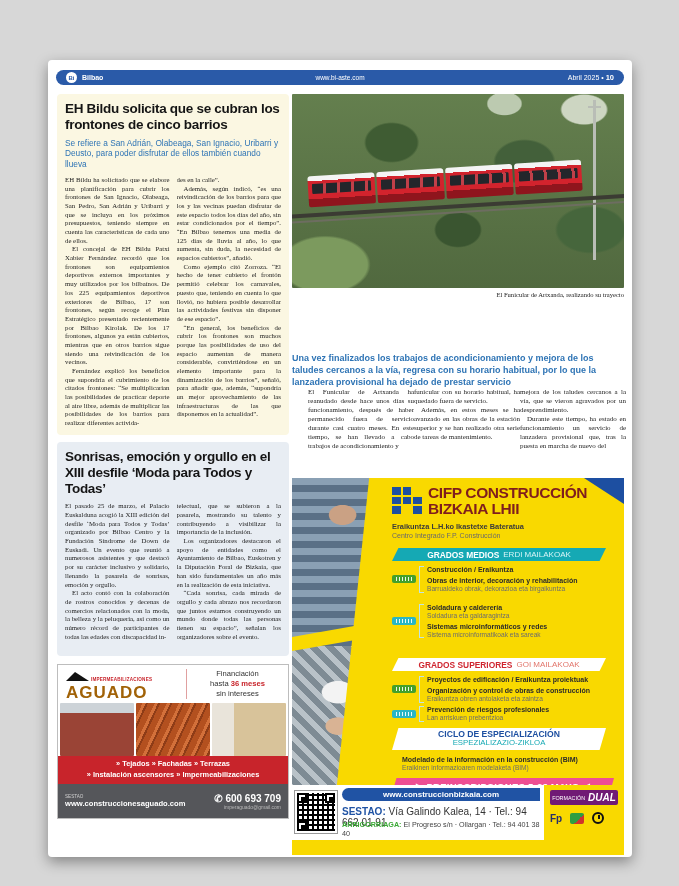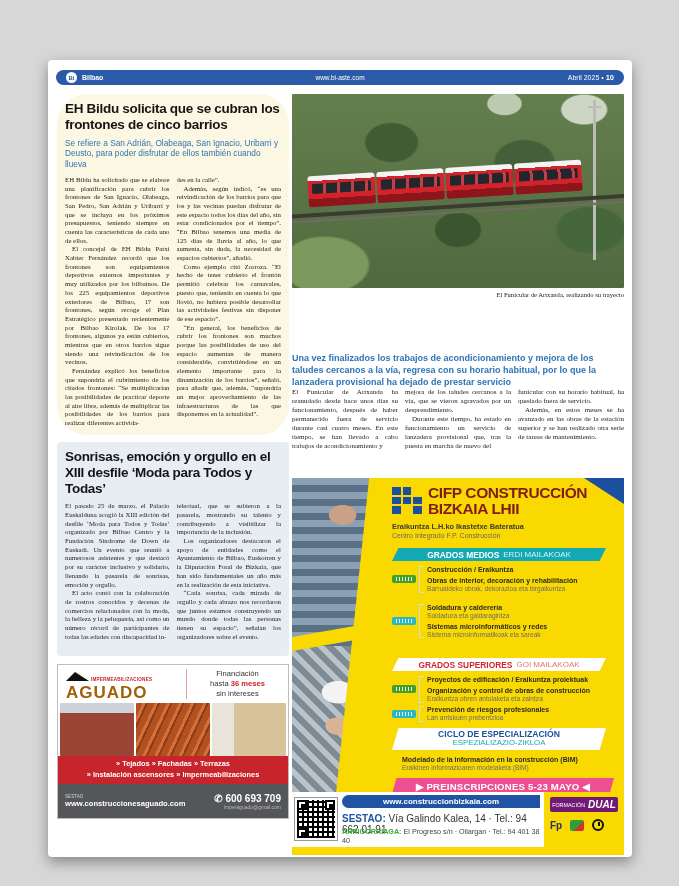--- a/index.html
+++ b/index.html
@@ -18,21 +18,21 @@
   .topbar .site { position:absolute; left:0; right:0; text-align:center; font-size:6.5px; }
   .topbar .issue { margin-left:auto; font-size:7px; z-index:1; }
   .topbar .issue b { font-size:7.5px; }
 
   
   .left-col  { position:absolute; left:9px;  top:34px; width:232px; height:755px; }
   .right-col { position:absolute; left:244px; top:34px; width:332px; height:761px; }
 
   
   .artbox { position:absolute; left:0; width:232px; border-radius:4px; padding:7px 8px; overflow:hidden; }
-  .art1 { top:0; height:341px; background:#fbf7e2;border-radius:30px; }
+  .art1 { top:0; height:341px; background:#fbf7e2; }
   .art2 { top:348px; height:214px; background:#e8edf3; }
   .arthead { font-size:13.5px; font-weight:bold; color:#151515; line-height:1.17; letter-spacing:-.3px; }
   .standfirst { font-size:8.3px; font-weight:normal; color:#2e74b5; line-height:1.3; margin-top:5px; }
   .cols { display:flex; gap:7px; margin-top:6px; }
   .cols .bcol { width:105px; font-family:"Liberation Serif", serif; font-size:6.8px; line-height:1.28;
                 color:#1c1c1c; text-align:justify; hyphens:auto; overflow:hidden; }
   .cols p + p { text-indent:7px; }
 
   
   .aguado { position:absolute; top:570px; left:0; width:232px; height:155px; background:#fff;
@@ -84,21 +84,21 @@
   .track2 { position:absolute; left:-6px; top:117px; width:352px; height:2px; background:#6d6d60; transform:rotate(-3.5deg); }
   .pole { position:absolute; right:28px; top:6px; width:3px; height:160px; background:#b9bdb6; }
   .pole::before { content:""; position:absolute; left:-5px; top:6px; width:13px; height:2px; background:#b9bdb6; }
 
   .funi-caption { position:absolute; top:197px; right:0; width:332px; text-align:right;
                   font-family:"Liberation Serif", serif; font-size:6.6px; color:#222; }
   .funi-head { position:absolute; top:208px; left:0; width:332px; font-size:19px; font-weight:bold;
                color:#111; line-height:1.12; letter-spacing:-.8px; }
   .funi-stand { position:absolute; top:258px; left:0; width:332px; font-size:9px; font-weight:bold;
                 color:#2e74b5; line-height:1.35; }
-  .funi-body { position:absolute; top:294px; left:0; width:332px; height:86px; display:flex; gap:7px; }
+  .funi-body { position:absolute; top:294px; left:16px; width:332px; height:86px; display:flex; }
   .funi-body .bcol { width:106px; font-family:"Liberation Serif", serif; font-size:7px; line-height:1.28;
                      color:#1c1c1c; text-align:justify; hyphens:auto; overflow:hidden; }
   .funi-body p + p { text-indent:7px; }
 
   
   .cifp { position:absolute; top:384px; left:0; width:332px; height:377px; background:#f9d900; overflow:hidden; }
   .cifp-strip { position:absolute; left:0; top:0; width:92px; height:322px; overflow:hidden; background:#2a7f9e; }
   .strip-ph1 { position:absolute; left:0; top:0; width:92px; height:168px;
     background: radial-gradient(22px 16px at 55% 22%, #caa184 0 60%, transparent 65%),
       repeating-linear-gradient(0deg, #5a7086 0 7px, #8aa0b4 7px 14px),
@@ -147,21 +147,21 @@
 
   .g-m1 { top:88px; }  .g-m2 { top:126px; }
   .g-s1 { top:198px; } .g-s2 { top:228px; }
   .g-c  { top:278px; left:10px; }
 
   .band-pink { position:absolute; top:300px; left:0; width:222px; height:16px; background:#ee4f93;
                clip-path:polygon(2% 0, 100% 0, 98% 100%, 0 100%);
                display:flex; align-items:center; justify-content:center;
                color:#fff; font-weight:bold; font-size:9.6px; letter-spacing:.2px; }
 
-  .cifp-foot { position:absolute; left:0; bottom:8px; width:332px; height:55px; }
+  .cifp-foot { position:absolute; left:0; bottom:15px; width:332px; height:55px; }
   .foot-white { position:absolute; left:0; top:0; width:252px; height:55px; background:#fff; }
   .qr { position:absolute; left:3px; top:6px; width:42px; height:42px; background:
         repeating-linear-gradient(0deg,#000 0 2px, transparent 2px 5px),
         repeating-linear-gradient(90deg,#000 0 2px, #fff 2px 5px); border:2px solid #fff; outline:1px solid #999; }
   .qr i { position:absolute; width:10px; height:10px; border:2px solid #000; background:#fff; }
   .qr i::after { content:""; position:absolute; left:2px; top:2px; width:4px; height:4px; background:#000; }
   .qr .tl { left:0; top:0; } .qr .tr { right:0; top:0; } .qr .bl { left:0; bottom:0; }
   .webbar { position:absolute; left:50px; top:3px; width:198px; height:13px; background:#2053a4;
             border-radius:7px 0 0 7px; color:#fff; font-weight:bold; font-size:8px;
             display:flex; align-items:center; justify-content:center; }
@@ -275,26 +275,26 @@
     </figure>
     <div class="funi-caption">El Funicular de Artxanda, realizando su trayecto</div>
 
     <p class="funi-stand">Una vez finalizados los trabajos de acondicionamiento y mejora de los taludes cercanos a la vía, regresa con su horario habitual, por lo que la lanzadera provisional ha dejado de prestar servicio</p>
 
     <div class="funi-body">
       <div class="bcol">
         <p>El Funicular de Artxanda ha reanudado desde hace unos días su funcionamiento, después de haber permanecido fuera de servicio durante casi cuatro meses. En este tiempo, se han llevado a cabo trabajos de acondicionamiento y</p>
       </div>
       <div class="bcol">
+        <p>funicular con su horario habitual, ha quedado fuera de servicio.</p>
+        <p>Además, en estos meses se ha avanzado en las obras de la estación superior y se han realizado otra serie de tareas de mantenimiento.</p>
+      </div>
+      <div class="bcol">
         <p>mejora de los taludes cercanos a la vía, que se vieron agravados por un desprendimiento.</p>
         <p>Durante este tiempo, ha estado en funcionamiento un servicio de lanzadera provisional que, tras la puesta en marcha de nuevo del</p>
-      </div>
-      <div class="bcol">
-        <p>funicular con su horario habitual, ha quedado fuera de servicio.</p>
-        <p>Además, en estos meses se ha avanzado en las obras de la estación superior y se han realizado otra serie de tareas de mantenimiento.</p>
       </div>
     </div>
 
     <section class="cifp">
       <div class="cifp-strip">
         <div class="strip-ph1"></div>
         <div class="strip-ph2"></div>
         <div class="strip-cut1"></div>
         <div class="strip-cut2"></div>
       </div>

